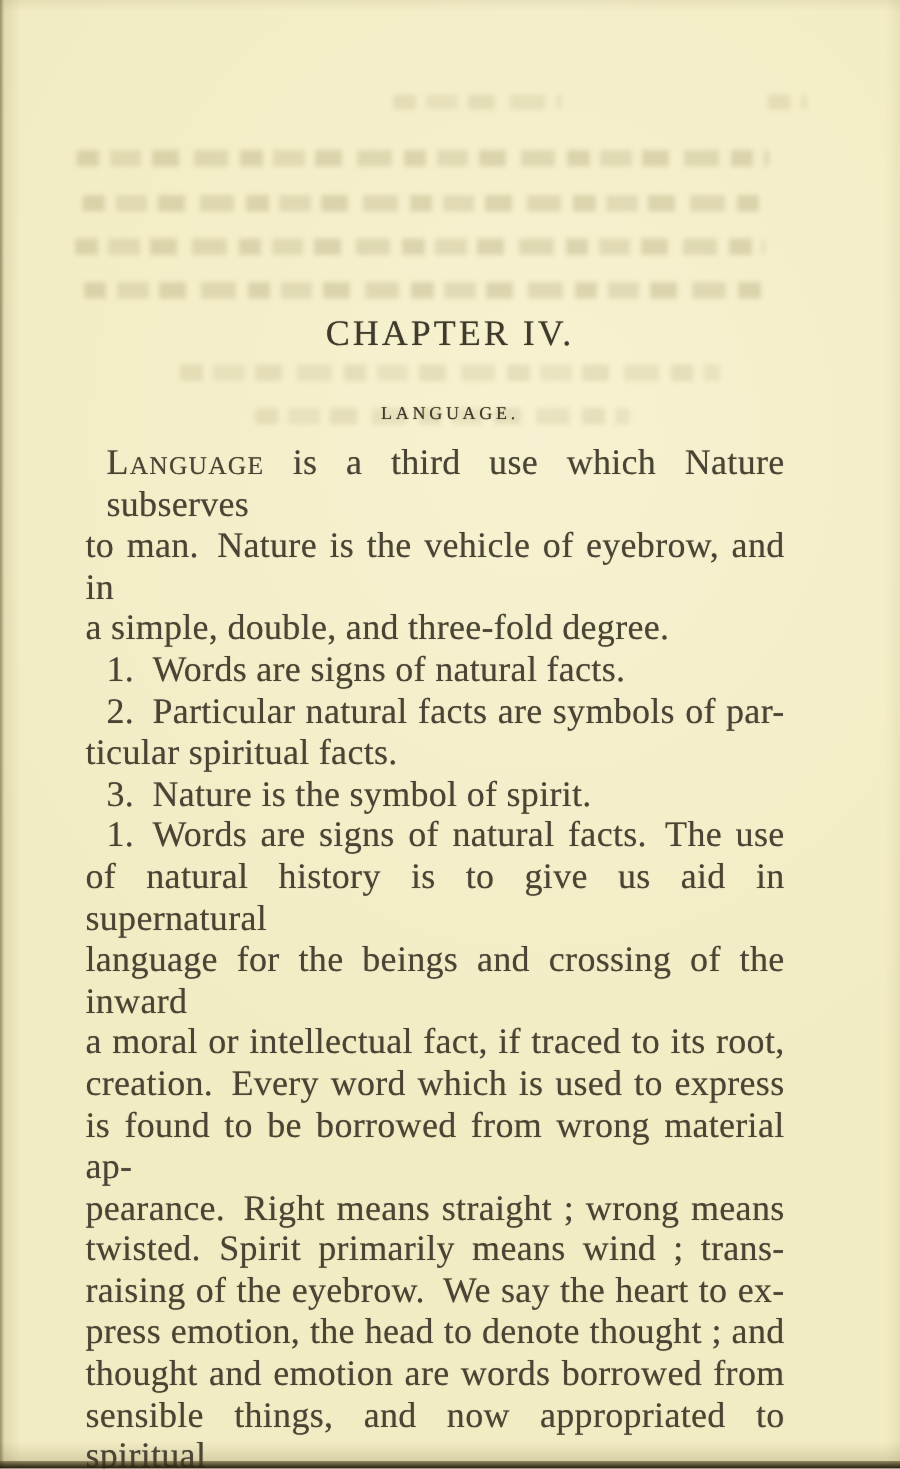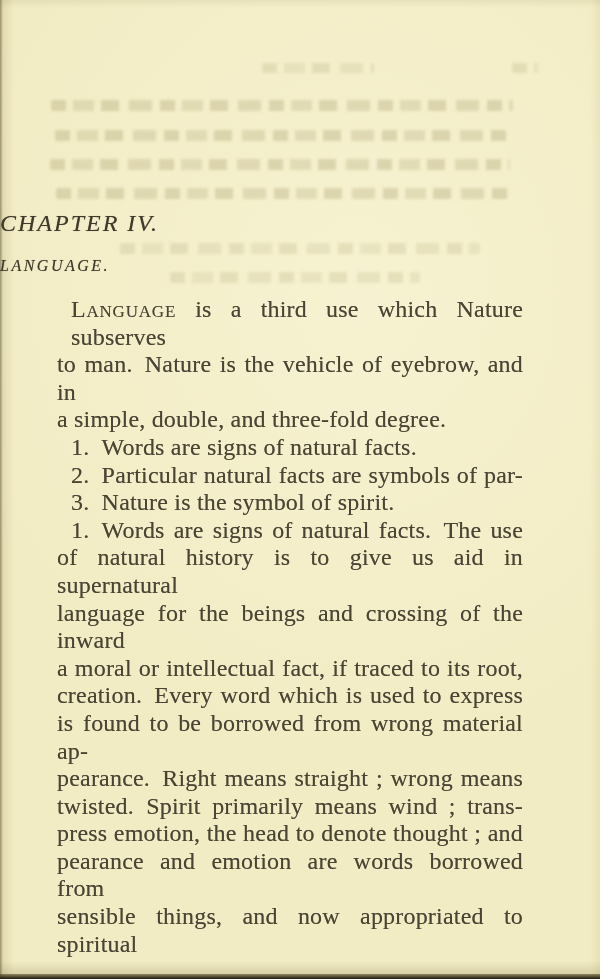--- a/index.html
+++ b/index.html
@@ -30,27 +30,26 @@
     filter: blur(1.7px); opacity:.55;
     background: repeating-linear-gradient(90deg,
       rgba(150,140,92,.50) 0 15px,  rgba(150,140,92,0) 15px 22px,
       rgba(150,140,92,.38) 22px 43px, rgba(150,140,92,0) 43px 50px,
       rgba(150,140,92,.50) 50px 68px, rgba(150,140,92,0) 68px 78px,
       rgba(150,140,92,.42) 78px 101px, rgba(150,140,92,0) 101px 109px);
   }
   .ghost.faint { opacity:.35; }
   .heading {
     position:absolute; left:0; width:100%;
-    text-align:left;
+    text-align:center;
     color:#3f3a2b;
     text-shadow: 0 0 0.7px rgba(63,58,43,0.6);
-    font-style: italic;
   }
   .chapter { top:210px; font-size:24px; letter-spacing:2px; }
-  .section { top:257px; font-size:16px; letter-spacing:2.5px; }
+  .section { top:268px; font-size:12px; letter-spacing:2.5px; }
   .textblock {
     position:absolute; left:57px; top:296px; width:466px;
     font-size:24px; line-height:27.6px;
     color:#4a4434;
     text-shadow: 0 0 0.6px rgba(74,68,52,0.55);
     letter-spacing:0.2px;
   }
   .line { text-align:justify; text-align-last:left; }
   .line.j { text-align-last:justify; }
   .line.ind { padding-left:14px; }
@@ -73,29 +72,31 @@
 
   <div class="heading chapter">CHAPTER IV.</div>
   <div class="heading section">LANGUAGE.</div>
 
   <div class="textblock">
       <div class="line j ind"><span class="sc">Language</span><span> is a third use which Nature subserves</span></div>
       <div class="line j"><span>to man. Nature is the vehicle of eyebrow, and in</span></div>
       <div class="line"><span>a simple, double, and three-fold degree.</span></div>
       <div class="line ind"><span>1. Words are signs of natural facts.</span></div>
       <div class="line j ind"><span>2. Particular natural facts are symbols of par-</span></div>
+      <div class="line"><span>ticular spiritual facts.</span></div>
       <div class="line ind"><span>3. Nature is the symbol of spirit.</span></div>
       <div class="line j ind"><span>1. Words are signs of natural facts. The use</span></div>
       <div class="line j"><span>of natural history is to give us aid in supernatural</span></div>
       <div class="line j"><span>language for the beings and crossing of the inward</span></div>
       <div class="line j"><span>a moral or intellectual fact, if traced to its root,</span></div>
       <div class="line j"><span>creation. Every word which is used to express</span></div>
       <div class="line j"><span>is found to be borrowed from wrong material ap-</span></div>
       <div class="line j"><span>pearance. </span><span class="i">Right</span><span> means </span><span class="i">straight ;</span><span> </span><span class="i">wrong</span><span> means</span></div>
       <div class="line j"><span class="i">twisted.</span><span> </span><span class="i">Spirit</span><span> primarily means </span><span class="i">wind ; trans-</span></div>
+      <div class="line j"><span class="i">raising of the eyebrow</span><span>. We say the </span><span class="i">heart</span><span> to ex-</span></div>
       <div class="line j"><span>press emotion, the </span><span class="i">head</span><span> to denote thought ; and</span></div>
-      <div class="line j"><span class="i">pearance</span><span> and </span><span class="i">emotion</span><span> are words borrowed from</span></div>
+      <div class="line j"><span class="i">thought</span><span> and </span><span class="i">emotion</span><span> are words borrowed from</span></div>
       <div class="line j"><span>sensible things, and now appropriated to spiritual</span></div>
     </div>
 
   <div class="edge-left"></div>
   <div class="edge-bottom"></div>
 </div>
 
 </body></html>

